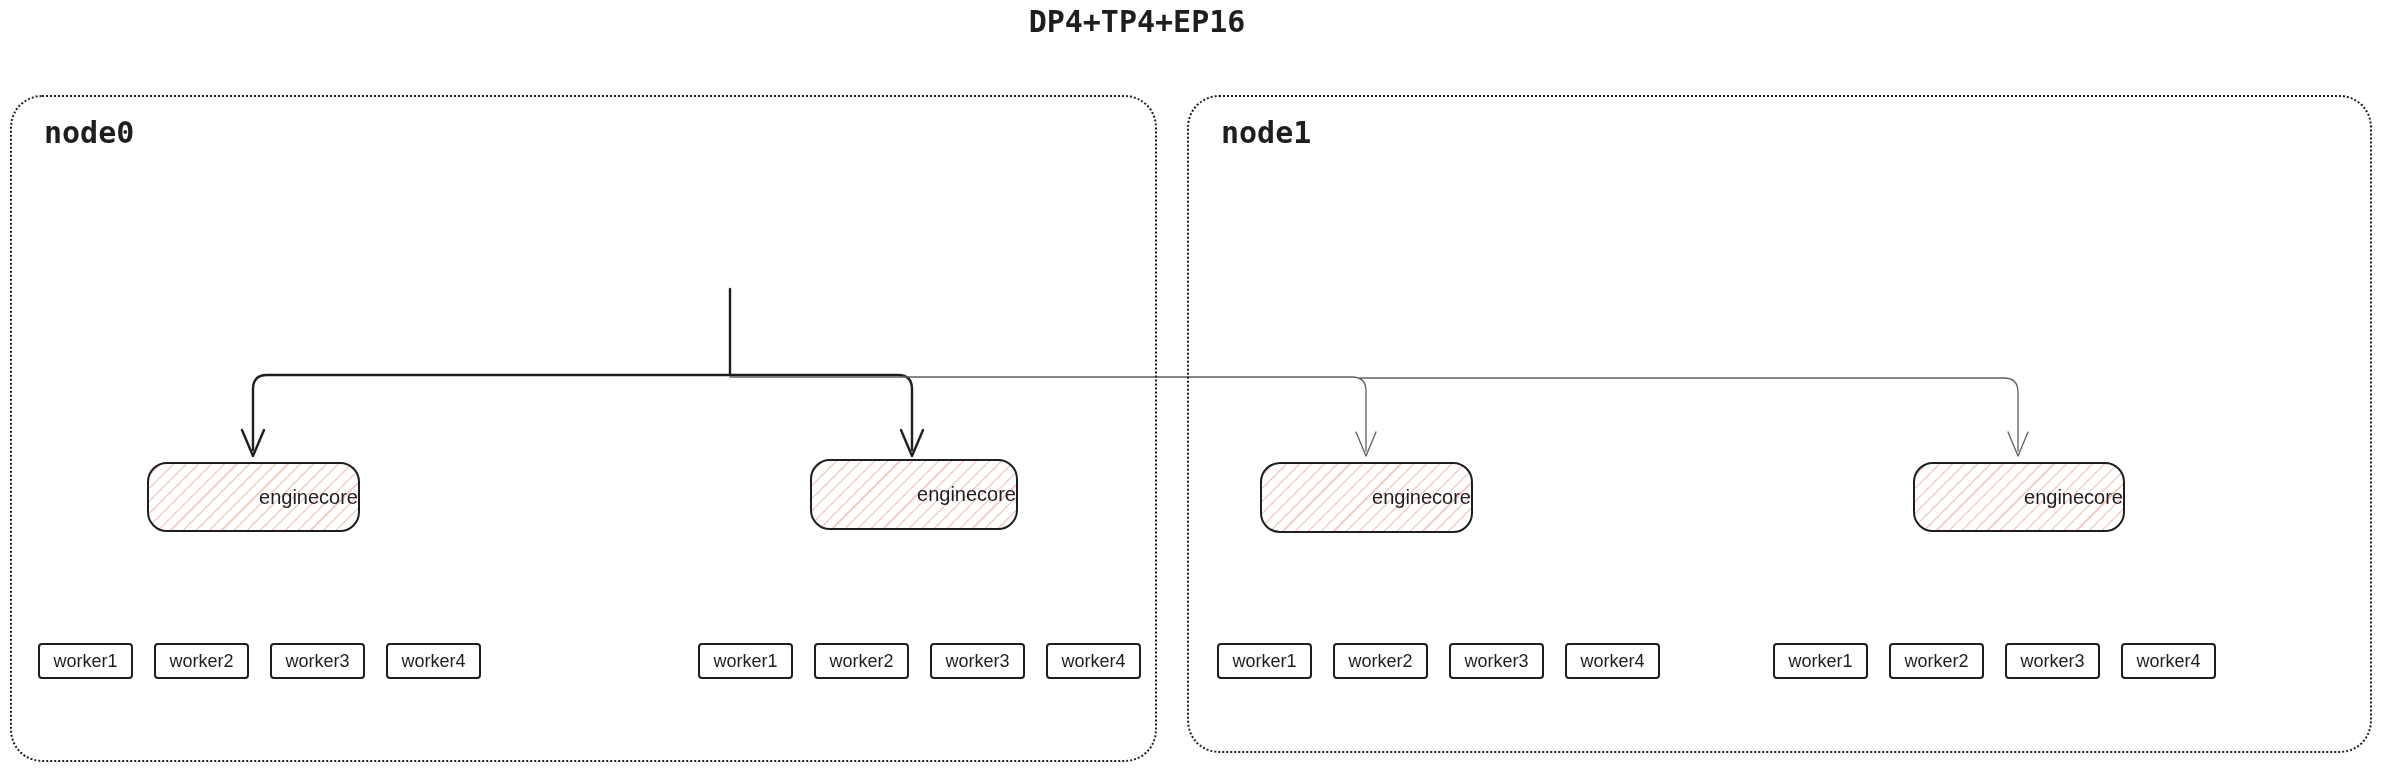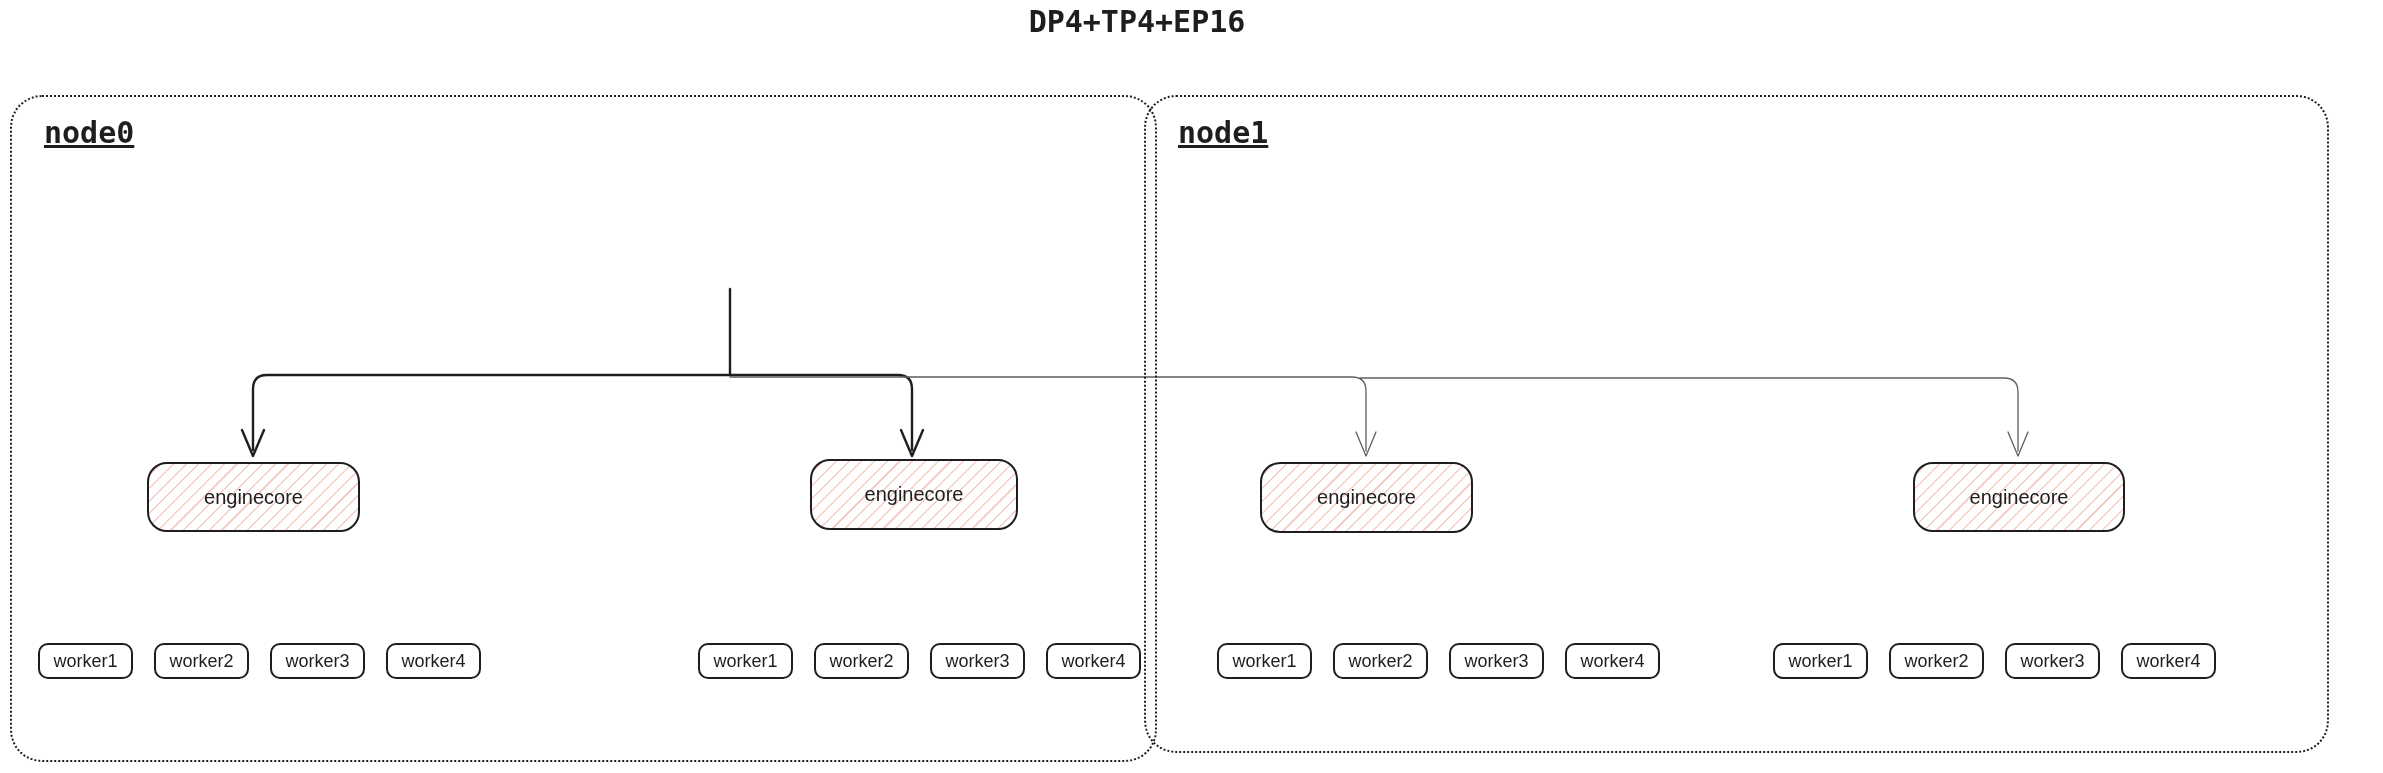--- a/index.html
+++ b/index.html
@@ -13,40 +13,40 @@
 
   .title{position:absolute;left:1015px;top:4px;width:244px;text-align:center;
          font-family:"DejaVu Sans Mono",monospace;font-weight:bold;font-size:30px;line-height:36px;}
 
   .edges{position:absolute;left:0;top:0;width:2383px;height:773px;pointer-events:none;}
   .edge-bold{stroke:var(--line-bold);stroke-width:2.4;fill:none;stroke-linecap:round;stroke-linejoin:round;}
   .edge-thin{stroke:var(--line-thin);stroke-width:1.3;fill:none;stroke-linecap:round;stroke-linejoin:round;}
 
   .node-box{position:absolute;border:2.5px dotted var(--border);border-radius:32px;background:transparent;}
   .node0{left:10px;top:95px;width:1147px;height:667px;}
-  .node1{left:1144px;top:95px;width:1185px;height:658px;}
+  .node1{left:1187px;top:95px;width:1185px;height:658px;}
   .node-label{position:absolute;left:32px;top:18px;font-family:"DejaVu Sans Mono",monospace;
-              font-weight:bold;font-size:30px;text-decoration:underline;}
+              font-weight:bold;font-size:30px;}
 
   .shape{position:absolute;display:flex;align-items:center;justify-content:center;
          border:2.4px solid var(--border);background:#fff;font-size:20px;font-weight:500;}
   .api{left:624px;top:150px;width:211px;height:68px;border-radius:16px;z-index:2;}
   .async{left:624px;top:218px;width:211px;height:71px;border-radius:16px;z-index:1;}
   .hatch-green{background:repeating-linear-gradient(135deg,#ffffff 0 7px,var(--green-hatch) 7px 9px);}
-  .hatch-pink{background:repeating-linear-gradient(135deg,#ffffff 0 7.5px,var(--pink-hatch) 7.5px 9px);}
+  .hatch-pink{background:repeating-linear-gradient(135deg,#ffffff 0 7.5px,var(--pink-hatch) 7.5px 9px);justify-content:flex-end;}
   .engine{border-radius:20px;}
   .ec1{left:147px;top:462px;width:213px;height:70px;}
   .ec2{left:810px;top:459px;width:208px;height:71px;}
   .ec3{left:1260px;top:462px;width:213px;height:71px;}
   .ec4{left:1913px;top:462px;width:212px;height:70px;}
 
   .worker-group{position:absolute;top:643px;display:flex;gap:21px;}
   .wg1{left:38px;} .wg2{left:698px;} .wg3{left:1217px;} .wg4{left:1773px;}
   .worker{width:95px;height:36px;display:flex;align-items:center;justify-content:center;
-          border:2.2px solid var(--border);border-radius:10px;background:#fff;font-size:18px;font-weight:500;}
+          border:2.2px solid var(--border);border-radius:4px;background:#fff;font-size:18px;font-weight:500;}
 </style>
 </head>
 <body>
 
 <div class="canvas">
 
   <div class="title">DP4+TP4+EP16</div>
 
   <svg class="edges" viewBox="0 0 2383 773" xmlns="http://www.w3.org/2000/svg">
     <path class="edge-bold" d="M730 289 L730 375"></path>

